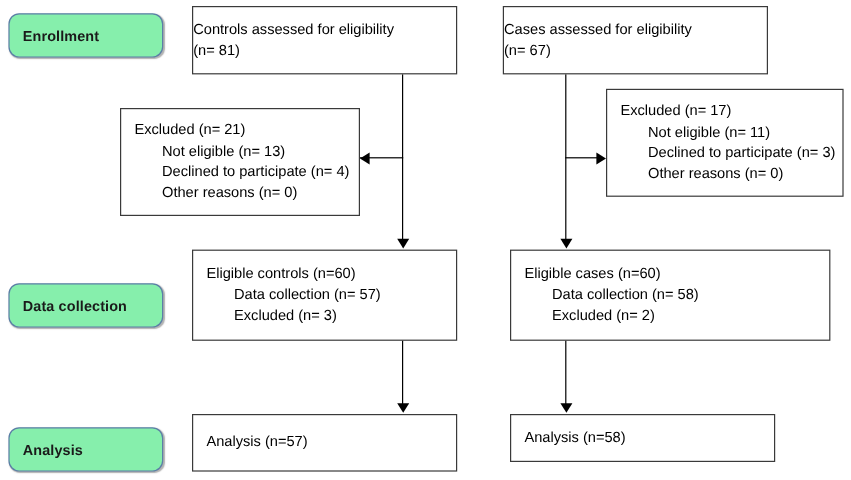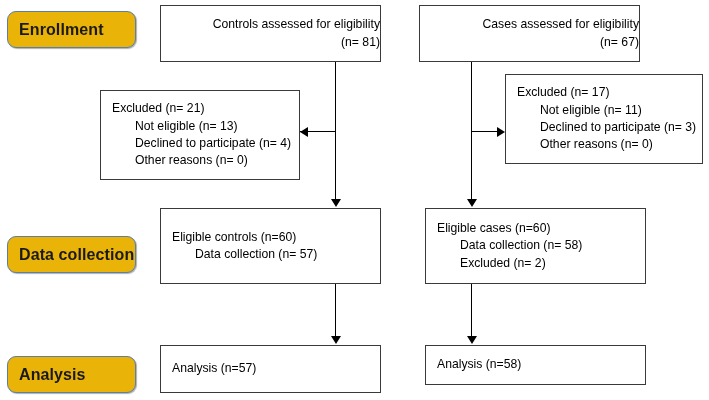--- a/index.html
+++ b/index.html
@@ -14,46 +14,46 @@
     position: relative;
     width: 709px;
     height: 400px;
     background: #ffffff;
     overflow: hidden;
   }
   
   .stage-pill {
     position: absolute;
     box-sizing: border-box;
-    background: #eab308;
+    background: #86efac;
     border: 1px solid #5B7FA6;
     border-radius: 9px;
     color: #1a1a1a;
     font-weight: bold;
-    font-size: 16px;
+    font-size: 12px;
     display: flex;
     align-items: center;
     padding-left: 11px;
     box-shadow: 1px 1px 1px rgba(80,80,80,0.45);
     letter-spacing: 0.1px;
   }
   
   .flow-box {
     position: absolute;
     box-sizing: border-box;
     background: #ffffff;
     border: 1.4px solid #3a3a3a;
     font-size: 12.2px;
     color: #000000;
     line-height: 1.42;
   }
   .box-center {
     display: flex;
     flex-direction: column;
-    align-items: flex-end;
+    align-items: flex-start;
     justify-content: center;
     text-align: center;
   }
   .box-left {
     display: flex;
     flex-direction: column;
     justify-content: center;
     text-align: left;
     padding-left: 11px;
   }
@@ -116,20 +116,21 @@
   <div class="flow-box box-left" style="left:100px; top:90px; width:200px; height:90px;">
     <div>Excluded (n= 21)</div>
     <div class="indent-1">Not eligible (n= 13)</div>
     <div class="indent-1">Declined to participate (n= 4)</div>
     <div class="indent-1">Other reasons (n= 0)</div>
   </div>
 
   <div class="flow-box box-left" style="left:160px; top:208px; width:221px; height:76px;">
     <div>Eligible controls (n=60)</div>
     <div class="indent-1">Data collection (n= 57)</div>
+    <div class="indent-1">Excluded (n= 3)</div>
   </div>
 
   <div class="flow-box box-left" style="left:160px; top:345px; width:221px; height:48px;">
     <div>Analysis (n=57)</div>
   </div>
 
   <div class="v-line" style="left:335px; top:62px; height:138px;"></div>
   <div class="arrow-down" style="left:331px; top:199px;"></div>
 
   <div class="h-line" style="left:300px; top:131px; width:36px;"></div>
@@ -143,21 +144,21 @@
     <div>(n= 67)</div>
   </div>
 
   <div class="flow-box box-left" style="left:505px; top:74px; width:198px; height:90px;">
     <div>Excluded (n= 17)</div>
     <div class="indent-1">Not eligible (n= 11)</div>
     <div class="indent-1">Declined to participate (n= 3)</div>
     <div class="indent-1">Other reasons (n= 0)</div>
   </div>
 
-  <div class="flow-box box-left" style="left:425px; top:208px; width:221px; height:76px;">
+  <div class="flow-box box-left" style="left:425px; top:208px; width:267px; height:76px;">
     <div>Eligible cases (n=60)</div>
     <div class="indent-1">Data collection (n= 58)</div>
     <div class="indent-1">Excluded (n= 2)</div>
   </div>
 
   <div class="flow-box box-left" style="left:425px; top:345px; width:221px; height:40px;">
     <div>Analysis (n=58)</div>
   </div>
 
   <div class="v-line" style="left:471px; top:62px; height:138px;"></div>

